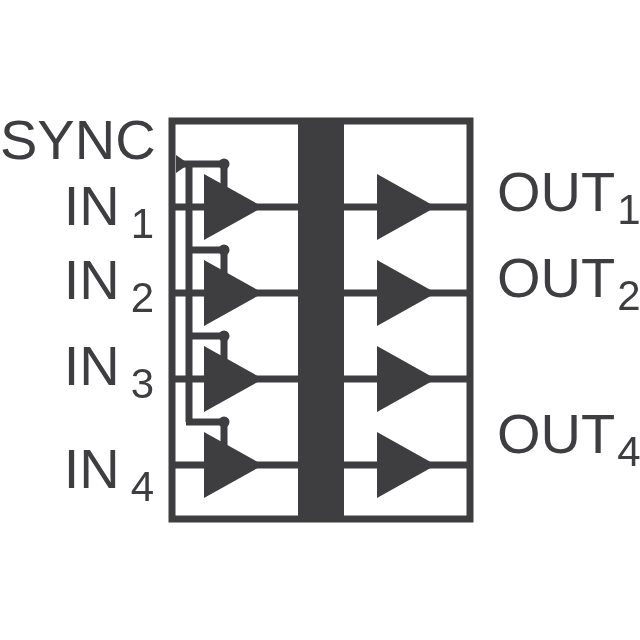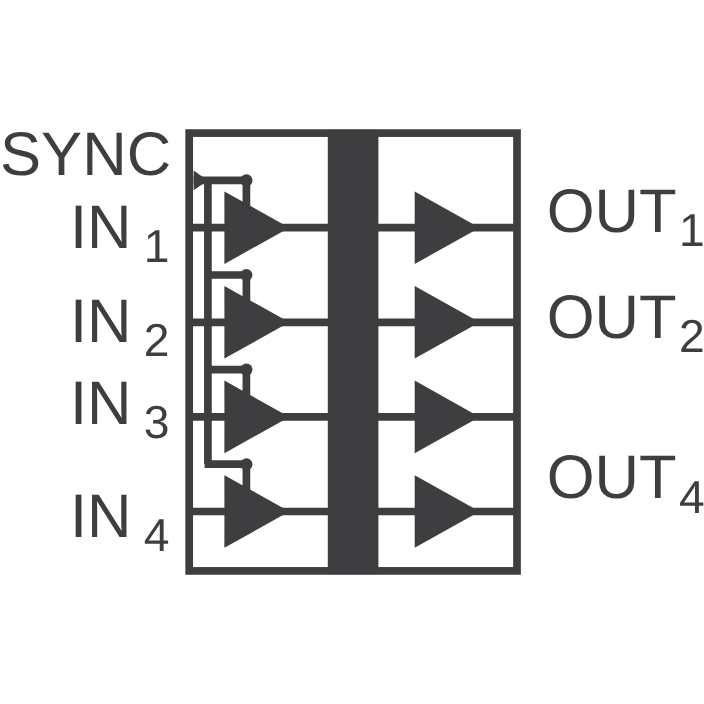--- a/index.html
+++ b/index.html
@@ -92,26 +92,26 @@
       <polygon points="377,260 377,326 436,293"></polygon>
       <polygon points="377,346 377,412 436,379"></polygon>
       <polygon points="377,432 377,498 436,465"></polygon>
     </g>
   </svg>
 
   <div class="lbl left" style="top:112px">SYNC</div>
 
   <div class="lbl left" style="top:178px"><span>IN</span><span class="sub gap">1</span></div>
 
-  <div class="lbl left" style="top:264px"><span>IN</span><span class="sub gap">2</span></div>
+  <div class="lbl left" style="top:252px"><span>IN</span><span class="sub gap">2</span></div>
 
   <div class="lbl left" style="top:338px"><span>IN</span><span class="sub gap">3</span></div>
 
   <div class="lbl left" style="top:441px"><span>IN</span><span class="sub gap">4</span></div>
 
   <div class="lbl right" style="top:164px"><span>OUT</span><span class="sub tight">1</span></div>
 
-  <div class="lbl right" style="top:260px"><span>OUT</span><span class="sub tight">2</span></div>
+  <div class="lbl right" style="top:250px"><span>OUT</span><span class="sub tight">2</span></div>
 
 
   <div class="lbl right" style="top:406px"><span>OUT</span><span class="sub tight">4</span></div>
 
 </div>
 
 </body></html>

